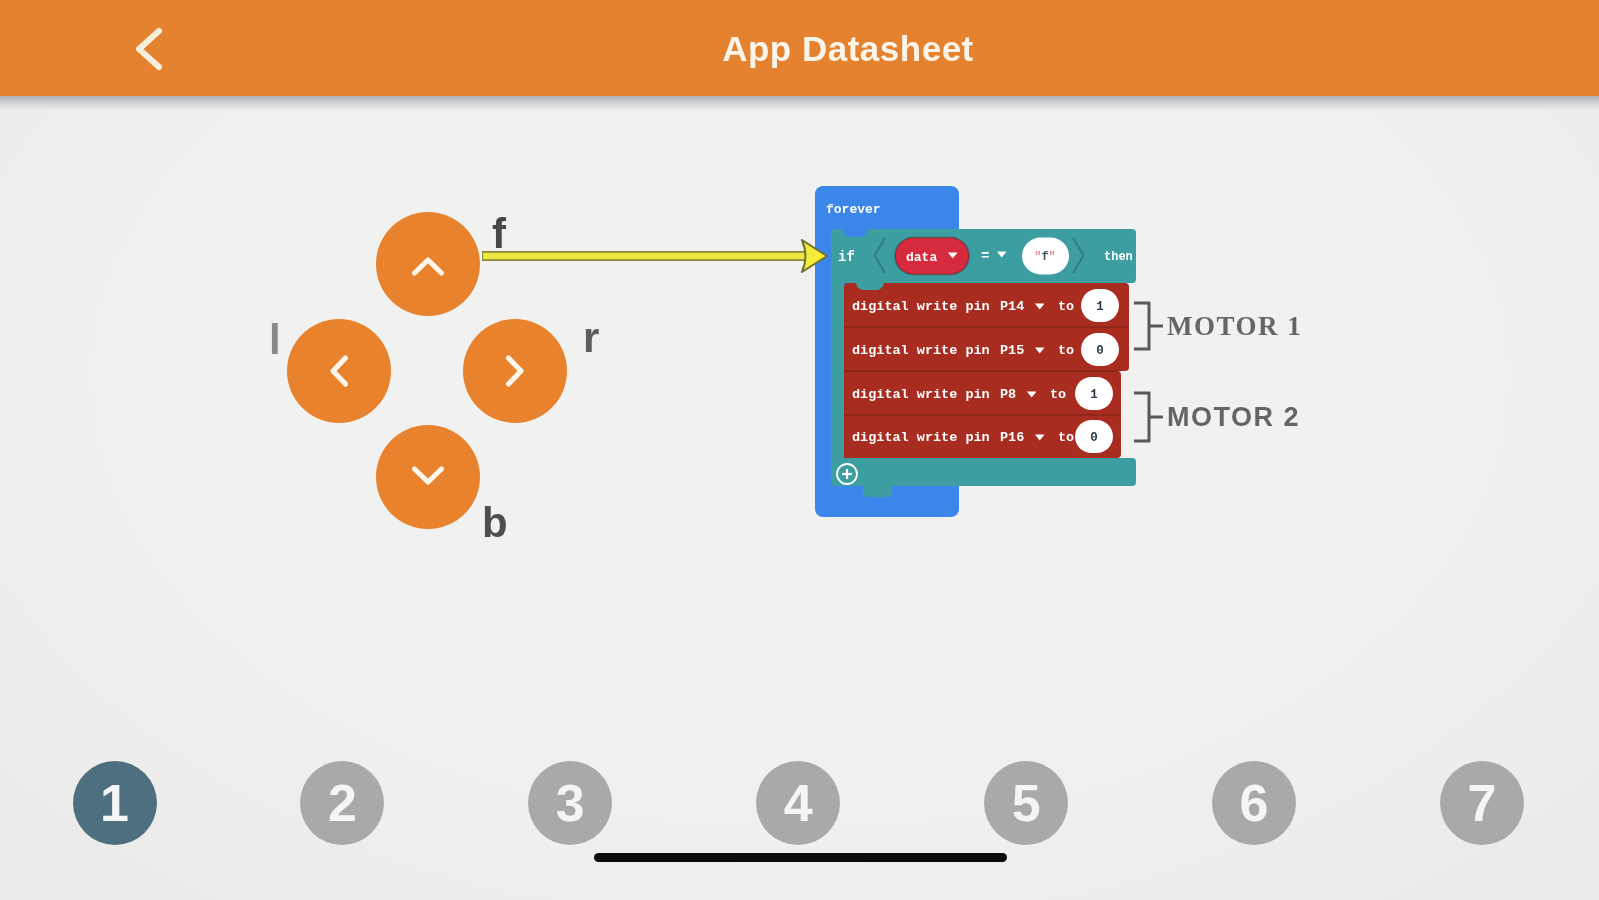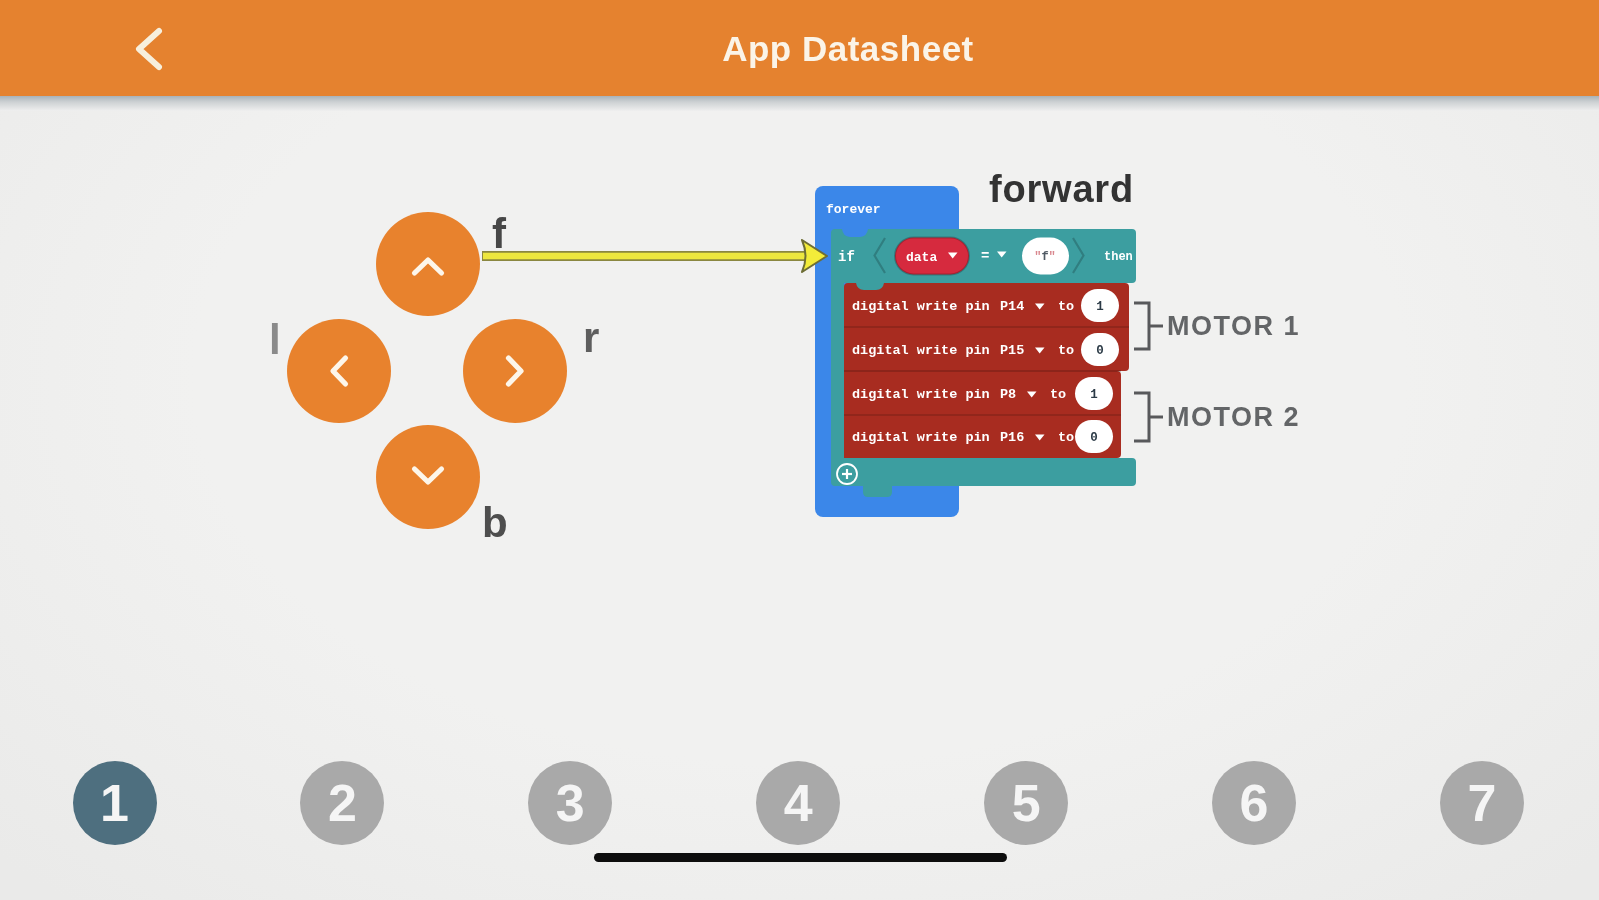--- a/index.html
+++ b/index.html
@@ -35,21 +35,20 @@
     <polyline points="414.5,273 428,260 441.5,273" fill="none" stroke="#FDF6EA" stroke-width="5.2" stroke-linecap="round" stroke-linejoin="round"></polyline>
     <polyline points="345.5,358 333,371 345.5,384" fill="none" stroke="#FDF6EA" stroke-width="5.2" stroke-linecap="round" stroke-linejoin="round"></polyline>
     <polyline points="508.5,358 521,371 508.5,384" fill="none" stroke="#FDF6EA" stroke-width="5.2" stroke-linecap="round" stroke-linejoin="round"></polyline>
     <polyline points="414.5,469 428,482 441.5,469" fill="none" stroke="#FDF6EA" stroke-width="5.2" stroke-linecap="round" stroke-linejoin="round"></polyline>
   </svg>
   <div class="abs lbl" style="left:492px;top:210px;color:#474747;">f</div>
   <div class="abs lbl" style="left:269px;top:316px;color:#8A8A8A;">l</div>
   <div class="abs lbl" style="left:583px;top:314px;color:#5E5E5E;">r</div>
   <div class="abs lbl" style="left:482px;top:499px;color:#4E4E4E;">b</div>
 
-  <div class="abs" id="forward">forward</div>
 
   <svg class="abs" style="left:460px;top:150px;" width="720" height="400" viewBox="460 150 720 400" font-family="Liberation Mono, monospace">
 
     <rect x="815" y="186" width="144" height="331" rx="8" fill="#3B87E9"></rect>
     <text x="826" y="213" font-size="13" font-weight="bold" fill="#FFFFFF">forever</text>
 
     <path d="M 835,229 L 1132,229 Q 1136,229 1136,233 L 1136,279 Q 1136,283 1132,283
              L 844,283 L 844,458 L 1132,458 Q 1136,458 1136,462 L 1136,482 Q 1136,486 1132,486
              L 892,486 L 892,492 Q 892,497 887,497 L 868,497 Q 863,497 863,492 L 863,486
              L 835,486 Q 831,486 831,482 L 831,233 Q 831,229 835,229 Z" fill="#3C9EA0"></path>
@@ -118,21 +117,21 @@
     <path d="M 1134,303 L 1149,303 L 1149,349 L 1134,349" fill="none" stroke="#58595B" stroke-width="3"></path>
     <line x1="1149" y1="326" x2="1163" y2="326" stroke="#58595B" stroke-width="3"></line>
     <path d="M 1134,393 L 1149,393 L 1149,441 L 1134,441" fill="none" stroke="#58595B" stroke-width="3"></path>
     <line x1="1149" y1="417" x2="1163" y2="417" stroke="#58595B" stroke-width="3"></line>
 
     <line x1="482" y1="256" x2="806" y2="256" stroke="#8A8740" stroke-width="10"></line>
     <line x1="483" y1="256" x2="805" y2="256" stroke="#EDE73F" stroke-width="6.5"></line>
     <path d="M 802,240 L 827,256 L 802,272 Q 809,256 802,240 Z" fill="#F3EC39" stroke="#6E6E35" stroke-width="2" stroke-linejoin="round"></path>
   </svg>
 
-  <div class="abs motor" style="left:1167px;top:311px;">MOTOR 1</div>
+  <div class="abs motor" style="left:1167px;top:311px;font-family:Liberation Serif, serif;">MOTOR 1</div>
   <div class="abs motor" style="left:1167px;top:402px;text-align:center;">MOTOR 2</div>
 
   <div class="abs pgc" style="left:72.5px;top:761px;background:#4E6F7F;">1</div>
   <div class="abs pgc" style="left:300.4px;top:761px;">2</div>
   <div class="abs pgc" style="left:528.3px;top:761px;">3</div>
   <div class="abs pgc" style="left:756.2px;top:761px;">4</div>
   <div class="abs pgc" style="left:984.1px;top:761px;">5</div>
   <div class="abs pgc" style="left:1212px;top:761px;">6</div>
   <div class="abs pgc" style="left:1439.9px;top:761px;">7</div>
   <div class="abs" id="bar"></div>

